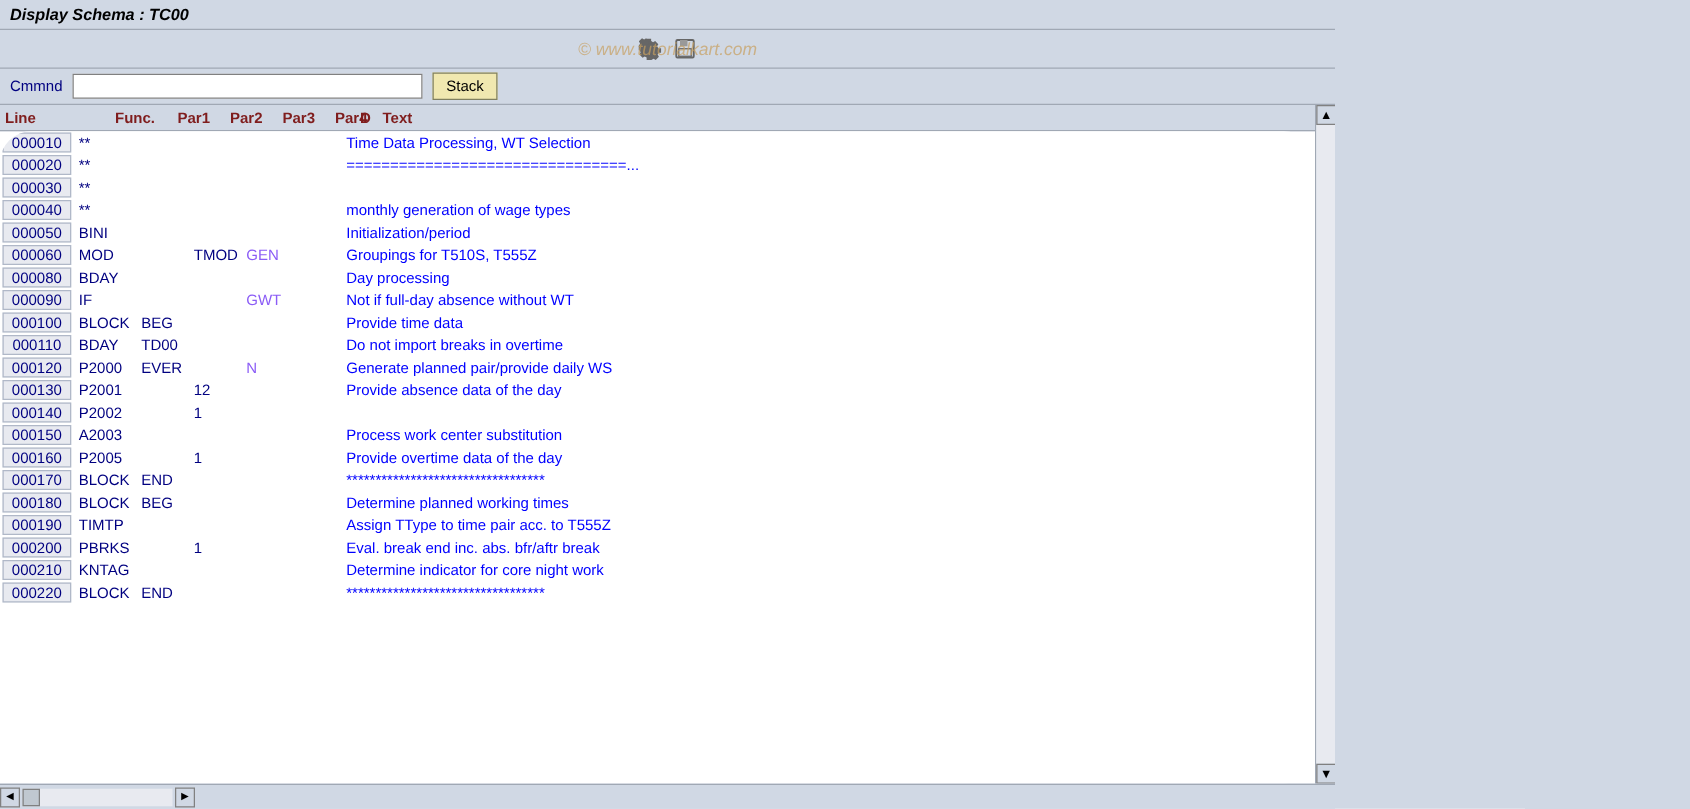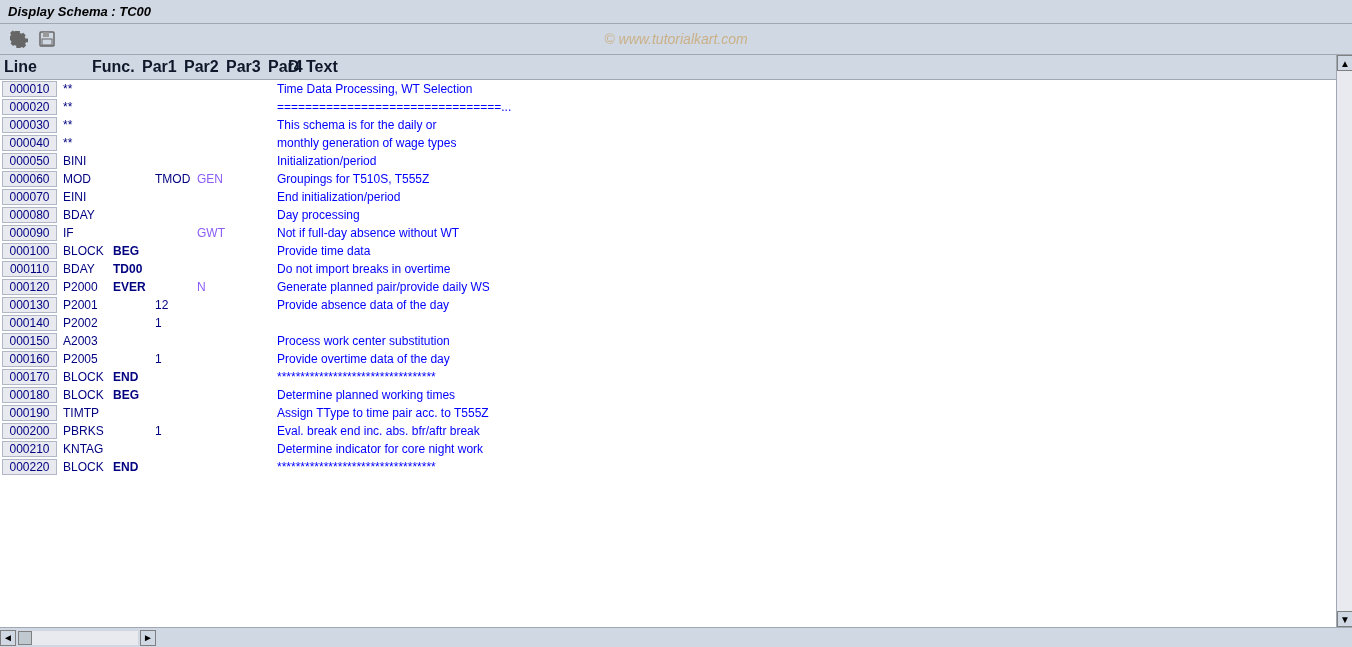--- a/index.html
+++ b/index.html
@@ -5,21 +5,21 @@
     * { margin: 0; padding: 0; box-sizing: border-box; }
     body {
       font-family: Arial, Helvetica, sans-serif;
       font-size: 12px;
       background: #d0d8e4;
       width: 1352px;
       height: 647px;
       overflow: hidden;
     }
     #app {
-      width: 1352px;
+      width: 1068px;
       height: 647px;
       display: flex;
       flex-direction: column;
       background: #d0d8e4;
     }
     
     #title-bar {
       background: #d0d8e4;
       padding: 4px 8px;
       font-weight: bold;
@@ -30,20 +30,21 @@
     }
     
     #toolbar {
       background: #d0d8e4;
       padding: 4px 8px;
       display: flex;
       align-items: center;
       gap: 6px;
       border-bottom: 1px solid #a0a8b4;
       position: relative;
+      justify-content: center;
     }
     .toolbar-icon {
       width: 22px;
       height: 22px;
       display: flex;
       align-items: center;
       justify-content: center;
       cursor: pointer;
       font-size: 14px;
     }
@@ -103,40 +104,41 @@
     #col-headers {
       display: flex;
       align-items: center;
       padding: 2px 0;
       background: #d0d8e4;
       border-bottom: 1px solid #a0a8b4;
       gap: 0;
       flex-shrink: 0;
     }
     .col-header {
-      color: #0f172a;
+      color: #7f1d1d;
       font-weight: bold;
-      font-size: 16px;
+      font-size: 12px;
       padding: 1px 4px;
     }
     .col-line { width: 55px; }
     .col-func { width: 50px; margin-left: 33px; }
     .col-par1 { width: 42px; }
     .col-par2 { width: 42px; }
     .col-par3 { width: 42px; }
     .col-par4 { width: 20px; }
     .col-d    { width: 18px; }
     .col-text { flex: 1; }
 
     
     #table-rows {
       flex: 1;
       overflow-y: auto;
       overflow-x: hidden;
       background: white;
+      border-radius: 25px;
     }
     .table-row {
       display: flex;
       align-items: center;
       min-height: 18px;
       border-bottom: none;
     }
     .cell {
       font-size: 12px;
       padding: 1px 4px;
@@ -147,21 +149,21 @@
       width: 55px;
       color: #000080;
       font-weight: normal;
       border: 1px solid #b0b8c8;
       background: #e8eaf0;
       text-align: center;
       margin: 1px 2px 1px 2px;
       padding: 0 2px;
     }
     .cell-func { width: 50px; color: #000080; }
-    .cell-par1 { width: 42px; color: #000080; font-weight: bold; }
+    .cell-par1 { width: 42px; color: #000080; }
     .cell-par2 { width: 42px; color: #000080; }
     .cell-par3 { width: 42px; color: #8b5cf6; }
     .cell-par4 { width: 20px; color: #000080; }
     .cell-d    { width: 18px; color: #000080; }
     .cell-text { flex: 1; color: #0000ff; }
 
     
     #right-scrollbar {
       width: 16px;
       background: #d0d8e4;
@@ -241,20 +243,25 @@
     <div class="toolbar-icon" title="Save">
       <svg width="18" height="18" viewBox="0 0 18 18">
         <rect x="2" y="2" width="14" height="14" rx="1" fill="none" stroke="#666" stroke-width="1.5"></rect>
         <rect x="5" y="2" width="6" height="5" fill="#999"></rect>
         <rect x="4" y="9" width="10" height="6" fill="none" stroke="#666" stroke-width="1"></rect>
       </svg>
     </div>
     <div class="watermark">© www.tutorialkart.com</div>
   </div>
 
+  <div id="command-bar">
+    <label>Cmmnd</label>
+    <input id="command-input" type="text" value="" style="">
+    <button id="stack-button">Stack</button>
+  </div>
 
   <div id="main-content">
     <div id="table-area">
 
       <div id="col-headers">
         <div class="col-header col-line">Line</div>
         <div class="col-header col-func">Func.</div>
         <div class="col-header col-par1">Par1</div>
         <div class="col-header col-par2">Par2</div>
         <div class="col-header col-par3">Par3</div>
@@ -286,21 +293,20 @@
             <div class="cell cell-text">================================...</div>
           </div>
           <div class="table-row">
             <div class="cell cell-line">000030</div>
             <div class="cell cell-func">**</div>
             <div class="cell cell-par1"></div>
             <div class="cell cell-par2"></div>
             <div class="cell cell-par3"></div>
             <div class="cell cell-par4"></div>
             <div class="cell cell-d"></div>
-            <div class="cell cell-text">This schema is for the daily or</div>
           </div>
           <div class="table-row">
             <div class="cell cell-line">000040</div>
             <div class="cell cell-func">**</div>
             <div class="cell cell-par1"></div>
             <div class="cell cell-par2"></div>
             <div class="cell cell-par3"></div>
             <div class="cell cell-par4"></div>
             <div class="cell cell-d"></div>
             <div class="cell cell-text">monthly generation of wage types</div>
@@ -317,30 +323,20 @@
           </div>
           <div class="table-row">
             <div class="cell cell-line">000060</div>
             <div class="cell cell-func">MOD</div>
             <div class="cell cell-par1"></div>
             <div class="cell cell-par2">TMOD</div>
             <div class="cell cell-par3">GEN</div>
             <div class="cell cell-par4"></div>
             <div class="cell cell-d"></div>
             <div class="cell cell-text">Groupings for T510S, T555Z</div>
-          </div>
-          <div class="table-row">
-            <div class="cell cell-line">000070</div>
-            <div class="cell cell-func">EINI</div>
-            <div class="cell cell-par1"></div>
-            <div class="cell cell-par2"></div>
-            <div class="cell cell-par3"></div>
-            <div class="cell cell-par4"></div>
-            <div class="cell cell-d"></div>
-            <div class="cell cell-text">End initialization/period</div>
           </div>
           <div class="table-row">
             <div class="cell cell-line">000080</div>
             <div class="cell cell-func">BDAY</div>
             <div class="cell cell-par1"></div>
             <div class="cell cell-par2"></div>
             <div class="cell cell-par3"></div>
             <div class="cell cell-par4"></div>
             <div class="cell cell-d"></div>
             <div class="cell cell-text">Day processing</div>

